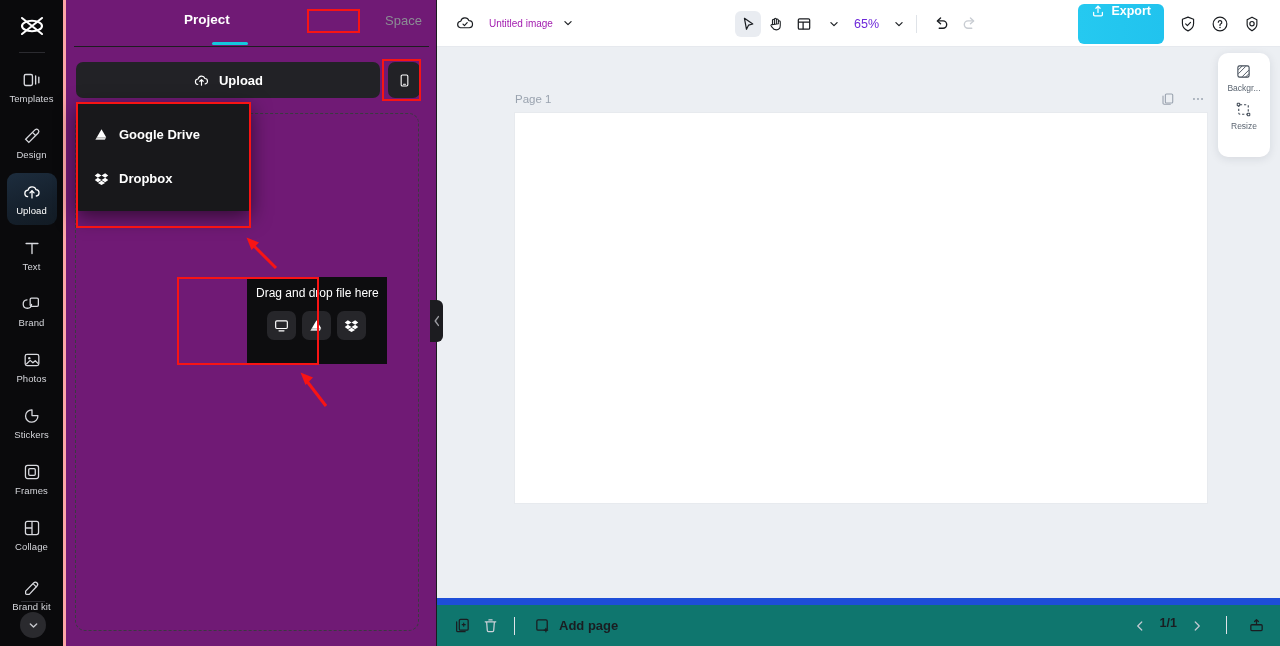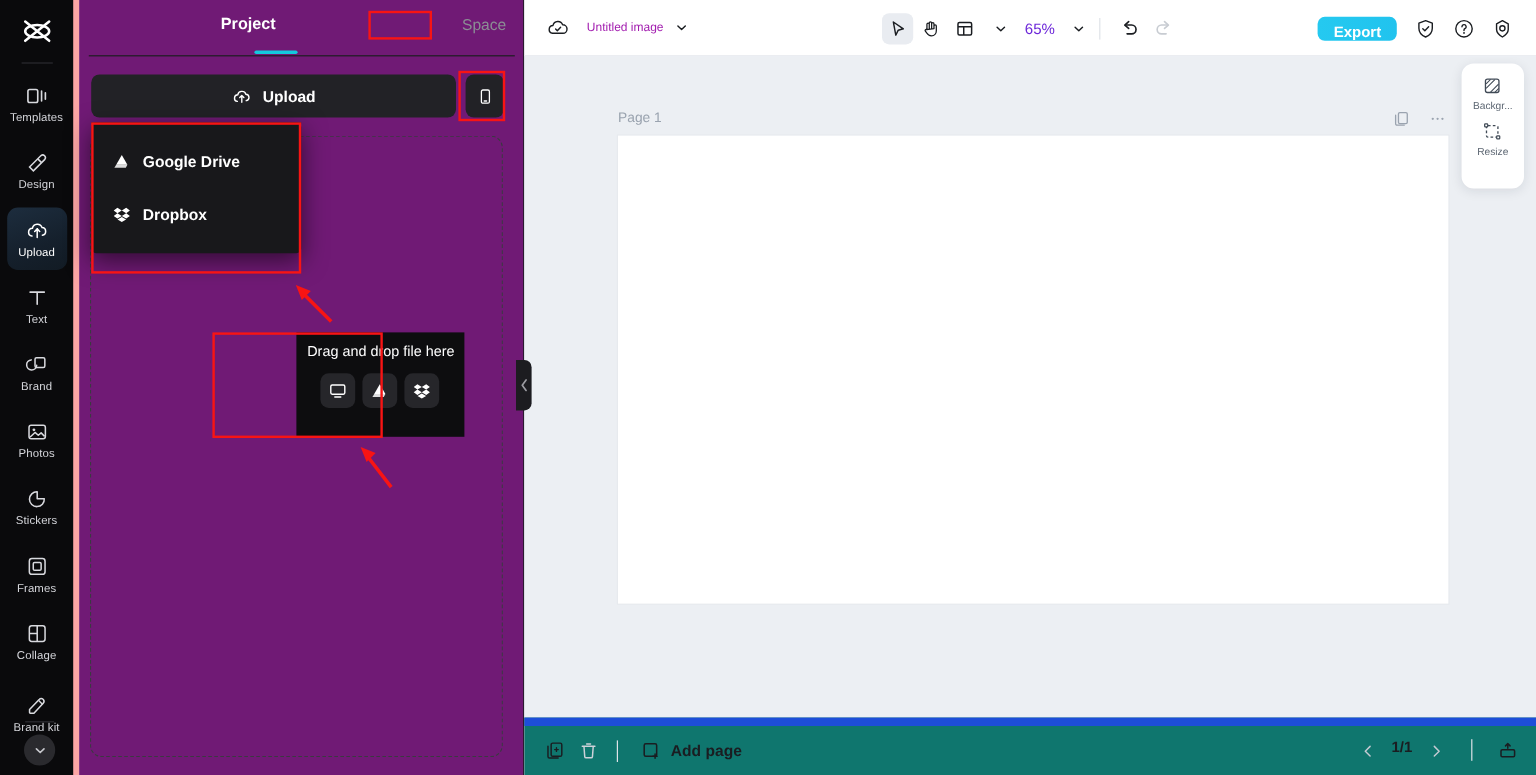--- a/index.html
+++ b/index.html
@@ -8,21 +8,21 @@
     overflow: hidden;
     font-family: "Liberation Sans", sans-serif;
     background: #ffffff;
   }
   .app { position: relative; width: 1280px; height: 646px; display: flex; }
 
   
   .rail {
     width: 66px; height: 646px;
     background: #0a0a0c;
-    border-right: 5px solid #fca5a5;
+    border-right: 3px solid #fca5a5;
     display: flex; flex-direction: column; align-items: center;
     padding-top: 8px;
     flex: 0 0 66px;
     position: relative;
   }
   .logo {
     width: 40px; height: 38px;
     display: flex; align-items: center; justify-content: center;
     margin-bottom: 4px;
   }
@@ -191,26 +191,25 @@
   .tb-zoom {
     font-size: 12.5px; color: #6d28d9; margin-left: 12px; cursor: pointer; min-width: 28px;
   }
   .vsep { width: 1px; height: 18px; background: #dfe3e8; margin: 0 9px; }
 
   .tb-right {
     position: absolute; right: 14px; top: 0; height: 47px;
     display: flex; align-items: center; gap: 4px;
   }
   .export-btn {
-    height: 20px; padding: 0 13px; border-radius: 6px;
+    height: 40px; padding: 0 13px; border-radius: 6px;
     background: linear-gradient(90deg,#25c9f0 0%, #21c3ee 100%);
     color: #ffffff; font-size: 12.5px; font-weight: bold;
-    display: flex; align-items: center; gap: 6px; cursor: pointer;
+    display: flex; gap: 6px; cursor: pointer;
     margin-right: 6px;
-    flex-direction: column;
   }
   .icon-btn {
     width: 28px; height: 28px; border-radius: 6px;
     display: flex; align-items: center; justify-content: center; cursor: pointer;
   }
 
   .canvas-area {
     flex: 1 1 auto; position: relative; background: #eceff3; overflow: hidden;
   }
   .page-label {

